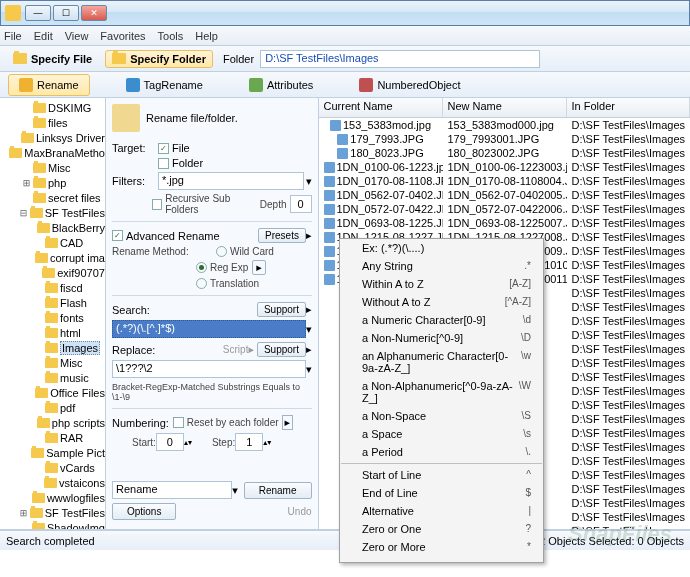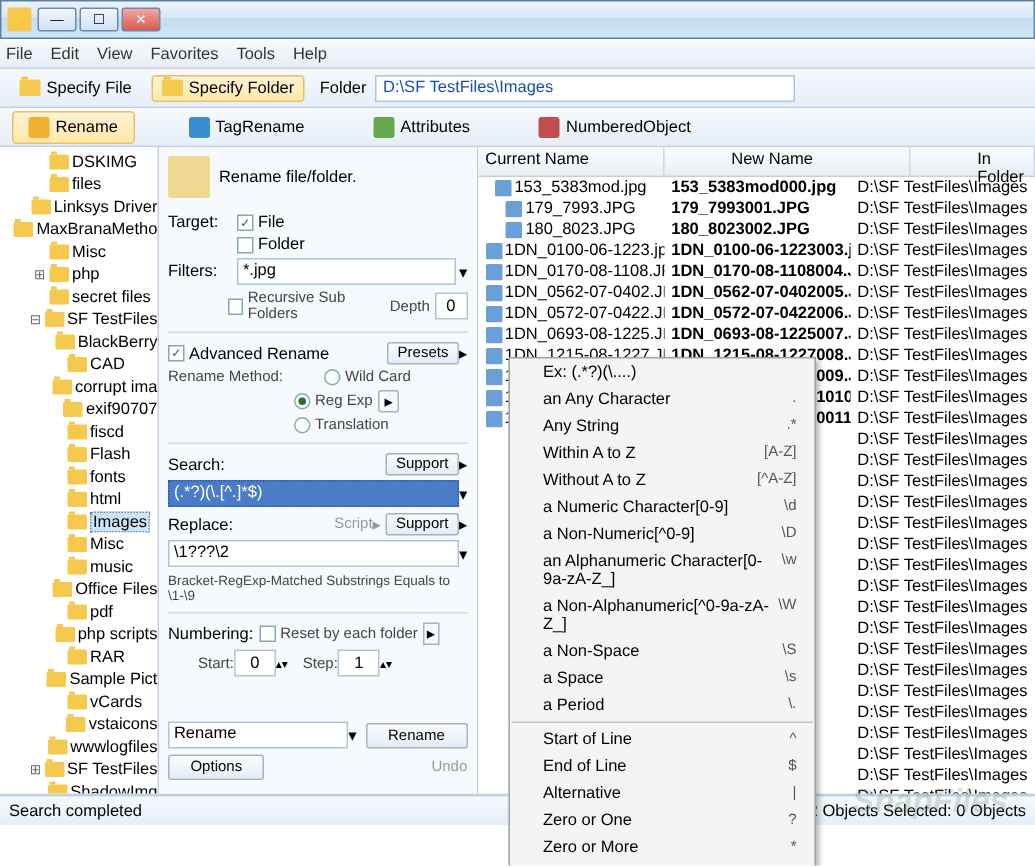--- a/index.html
+++ b/index.html
@@ -9,21 +9,21 @@
 .titlebar .icon { width: 16px; height: 16px; background: #f7c84a; margin-right: 4px; border-radius: 2px; }
 .titlebar .title { flex: 1; color: #1a3a5a; }
 .winbtns { display: flex; gap: 2px; }
 .winbtn { width: 26px; height: 16px; border: 1px solid #6a8aaa; background: linear-gradient(to bottom,#f0f6fc,#d0e2f2); border-radius: 2px; display: flex; align-items: center; justify-content: center; font-size: 9px; }
 .winbtn.close { background: linear-gradient(to bottom,#f5a6a0,#d65b4f); color: #fff; }
 
 .menubar { height: 20px; background: linear-gradient(to bottom,#f6f9fd,#e8eef6); border-bottom: 1px solid #c0d0e0; display: flex; padding-left: 4px; gap: 12px; align-items: center; }
 .menubar span { color: #333; }
 
 .toolbar1 { height: 26px; background: linear-gradient(to bottom,#f6f9fd,#e6eef8); border-bottom: 1px solid #c0d0e0; display: flex; align-items: center; padding: 0 6px; gap: 6px; }
-.tbtn { display: flex; align-items: center; gap: 4px; padding: 2px 6px; border: 1px solid transparent; border-radius: 3px; }
+.tbtn { display: flex; align-items: center; gap: 4px; padding: 2px 6px; border: 1px solid transparent; border-radius: 3px; font-weight: bold; }
 .tbtn.hl { border: 1px solid #e8c060; background: linear-gradient(to bottom,#fff3d6,#ffe8a8); }
 .foldericon { width: 14px; height: 11px; background: #f5c94e; border-radius: 1px; position: relative; }
 .foldericon::before { content:""; position:absolute; top:-2px; left:1px; width:5px; height:2px; background:#f5c94e; border-radius:1px 1px 0 0; }
 .pathlabel { margin-left: 4px; }
 .pathbox { flex: 1; border: 1px solid #b0c4d8; background: #fff; height: 18px; padding: 1px 4px; color: #1a4db3; max-width: 280px; }
 
 .tabbar { height: 26px; background: linear-gradient(to bottom,#f6f9fd,#e6eef8); border-bottom: 1px solid #c0d0e0; display: flex; align-items: center; padding: 0 8px; gap: 26px; }
 .tab { display: flex; align-items: center; gap: 4px; padding: 3px 10px; }
 .tab.active { border: 1px solid #e8c060; background: linear-gradient(to bottom,#fff3d6,#ffe8a8); border-radius: 3px; }
 .tabicon { width: 14px; height: 14px; border-radius: 2px; }
@@ -51,30 +51,30 @@
 .txtinput { border: 1px solid #b0c4d8; background: #fff; height: 18px; padding: 1px 3px; flex: 1; }
 .txtinput.hl { background: #4a7cc8; color: #fff; border: 1px dotted #2a5a9a; }
 .cfgbtn { border: 1px solid #a0b4c8; background: linear-gradient(to bottom,#fafcfe,#e4ecf4); padding: 1px 6px; border-radius: 2px; font-size: 10px; }
 .smlabel { font-size: 10px; color: #444; }
 .radio { width: 11px; height: 11px; border: 1px solid #8aa; border-radius: 50%; margin-right: 3px; display: inline-flex; align-items: center; justify-content: center; }
 .radio.on::after { content:""; width:5px; height:5px; background:#2a6e2a; border-radius:50%; }
 .cfgsep { border-top: 1px solid #d0dae6; margin: 6px 0; }
 .numinput { width: 28px; height: 18px; border: 1px solid #b0c4d8; text-align: center; }
 
 .filepanel { flex: 1; background: #fff; display: flex; flex-direction: column; position: relative; }
-.filehdr { display: flex; height: 20px; background: linear-gradient(to bottom,#fafcfe,#eaeef4); border-bottom: 1px solid #c0d0e0; gap: 40px; }
+.filehdr { display: flex; height: 20px; background: linear-gradient(to bottom,#fafcfe,#eaeef4); border-bottom: 1px solid #c0d0e0; }
 .filehdr > div { border-right: 1px solid #d0d8e0; padding: 2px 5px; }
 .colcur { width: 124px; }
 .colnew { width: 124px; }
 .colfolder { flex: 1; }
 .filelist { flex: 1; overflow: hidden; }
 .filerow { display: flex; height: 14px; align-items: center; }
 .filerow .c { white-space: nowrap; overflow: hidden; padding: 0 5px; }
 .filerow .c1 { width: 124px; text-align: center; }
-.filerow .c2 { width: 124px; font-weight: bold; }
+.filerow .c2 { width: 124px; }
 .filerow .c3 { flex: 1; }
 .imic { width: 11px; height: 11px; background: #6aa0d8; margin-right: 2px; display: inline-block; border-radius: 1px; vertical-align: middle; flex-shrink: 0; }
 
 .ctxmenu { position: absolute; left: 339px; top: 238px; width: 205px; background: #f4f4f4; border: 1px solid #a0a0a0; box-shadow: 2px 2px 4px rgba(0,0,0,0.3); z-index: 10; }
 .ctxmenu .mi { display: flex; justify-content: space-between; padding: 3px 12px 3px 22px; font-size: 11px; }
 .ctxmenu .mi .sc { color: #555; font-size: 10px; }
 .ctxmenu .sep { border-top: 1px solid #c0c0c0; margin: 2px 1px; }
 
 .statusbar { height: 20px; background: linear-gradient(to bottom,#f6f9fd,#e6eef8); display: flex; align-items: center; padding: 0 6px; border-top: 1px solid #c0d0e0; justify-content: space-between; }
 
@@ -393,21 +393,21 @@
     <div class="cfgrow">
         <span>Numbering:</span>
       <span class="cb" style="margin-left:4px;"></span>
         <span class="smlabel">Reset by each folder</span>
       <span style="border:1px solid #a0b4c8;padding:0 2px;margin-left:3px;">▸</span>
       </div>
     <div class="cfgrow" style="padding-left:20px;">
       <span class="smlabel">Start:</span>
       <input class="numinput" value="0" style="">
         <span style="font-size:8px;">▴▾</span>
-      <span class="smlabel" style="margin-left:10px;">Step:</span>
+      <span class="smlabel" style="margin-left:20px;">Step:</span>
       <input class="numinput" value="1" style="">
         <span style="font-size:8px;">▴▾</span>
       </div>
 
     <div style="margin-top:30px;">
       <div class="cfgrow">
         <div class="txtinput" style="flex:1;">Rename</div>
           <span>▾</span>
         <button class="cfgbtn" style="margin-left:6px;padding:2px 14px;">Rename</button>
         </div>
@@ -584,24 +584,20 @@
   <span>Search completed</span>
   <span>132 Objects Selected:    0 Objects</span>
 </div>
 
 <div class="ctxmenu" id="ctxmenu">
     <div class="mi">
       <span>Ex:  (.*?)(\....)</span>
       <span class="sc"></span>
     </div>
     <div class="mi">
-      <span>an Any Character</span>
-      <span class="sc">.</span>
-    </div>
-    <div class="mi">
       <span>Any String</span>
       <span class="sc">.*</span>
     </div>
     <div class="mi">
       <span>Within A to Z</span>
       <span class="sc">[A-Z]</span>
     </div>
     <div class="mi">
       <span>Without A to Z</span>
       <span class="sc">[^A-Z]</span>

